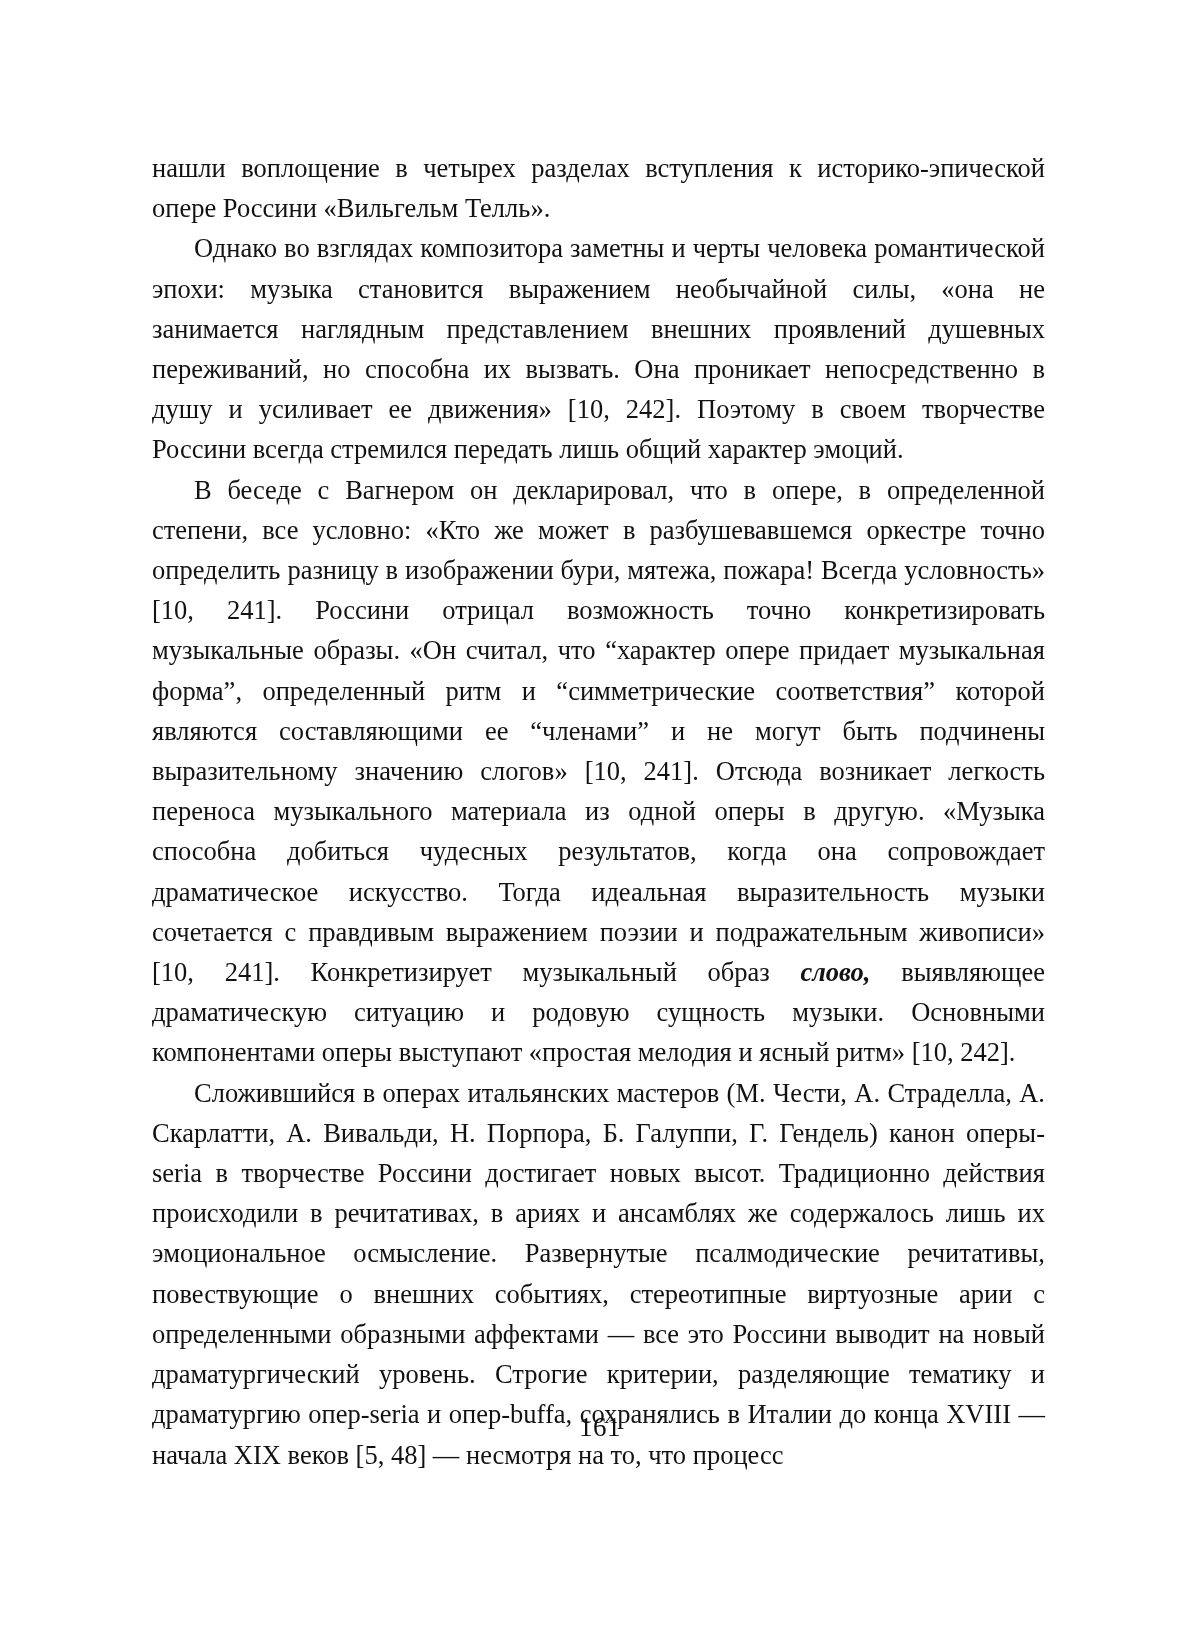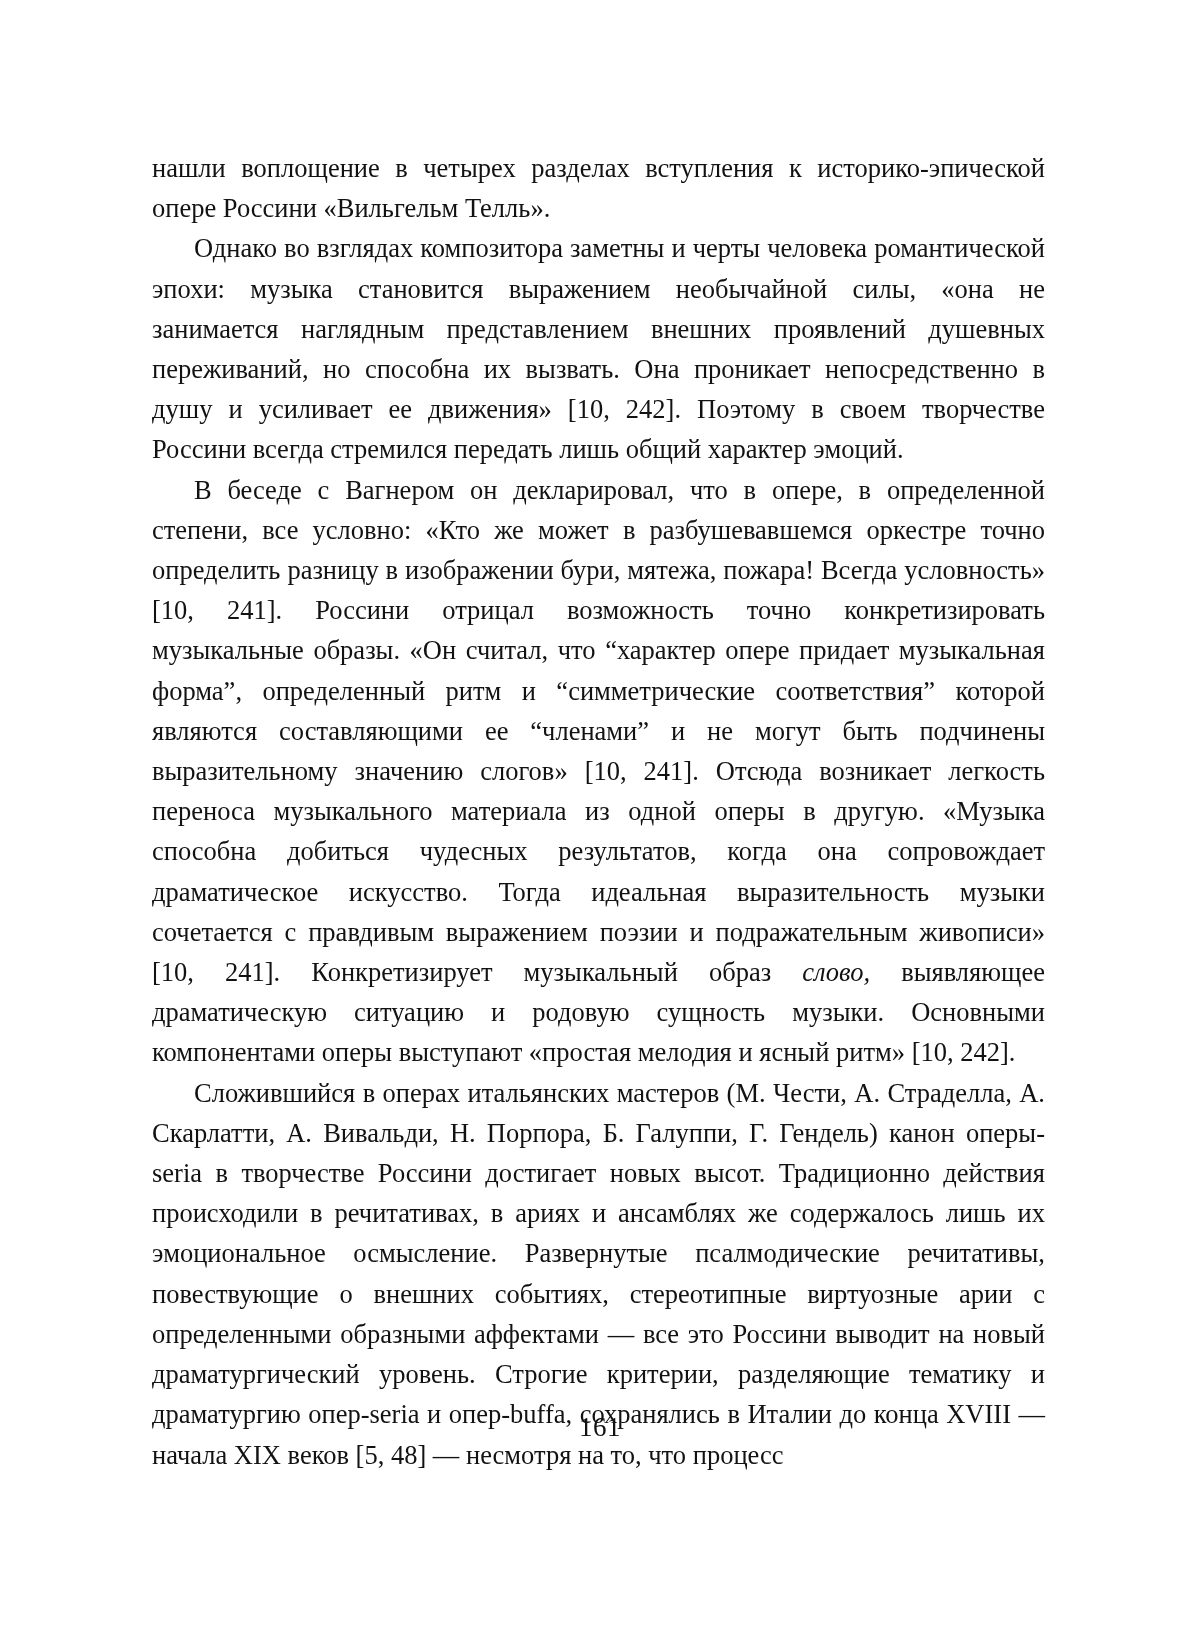--- a/index.html
+++ b/index.html
@@ -33,21 +33,21 @@
     margin: 0;
     text-indent: 0;
   }
   .body-text p.indent {
     text-indent: 42px;
   }
   .it {
   }
   .bi {
     font-style: italic;
-    font-weight: normal;
+    font-weight: bold;
   }
   .folio {
     position: absolute;
     left: 0;
     right: 0;
     top: 1412px;
     text-align: center;
     font-size: 27px;
     letter-spacing: 0.5px;
   }

